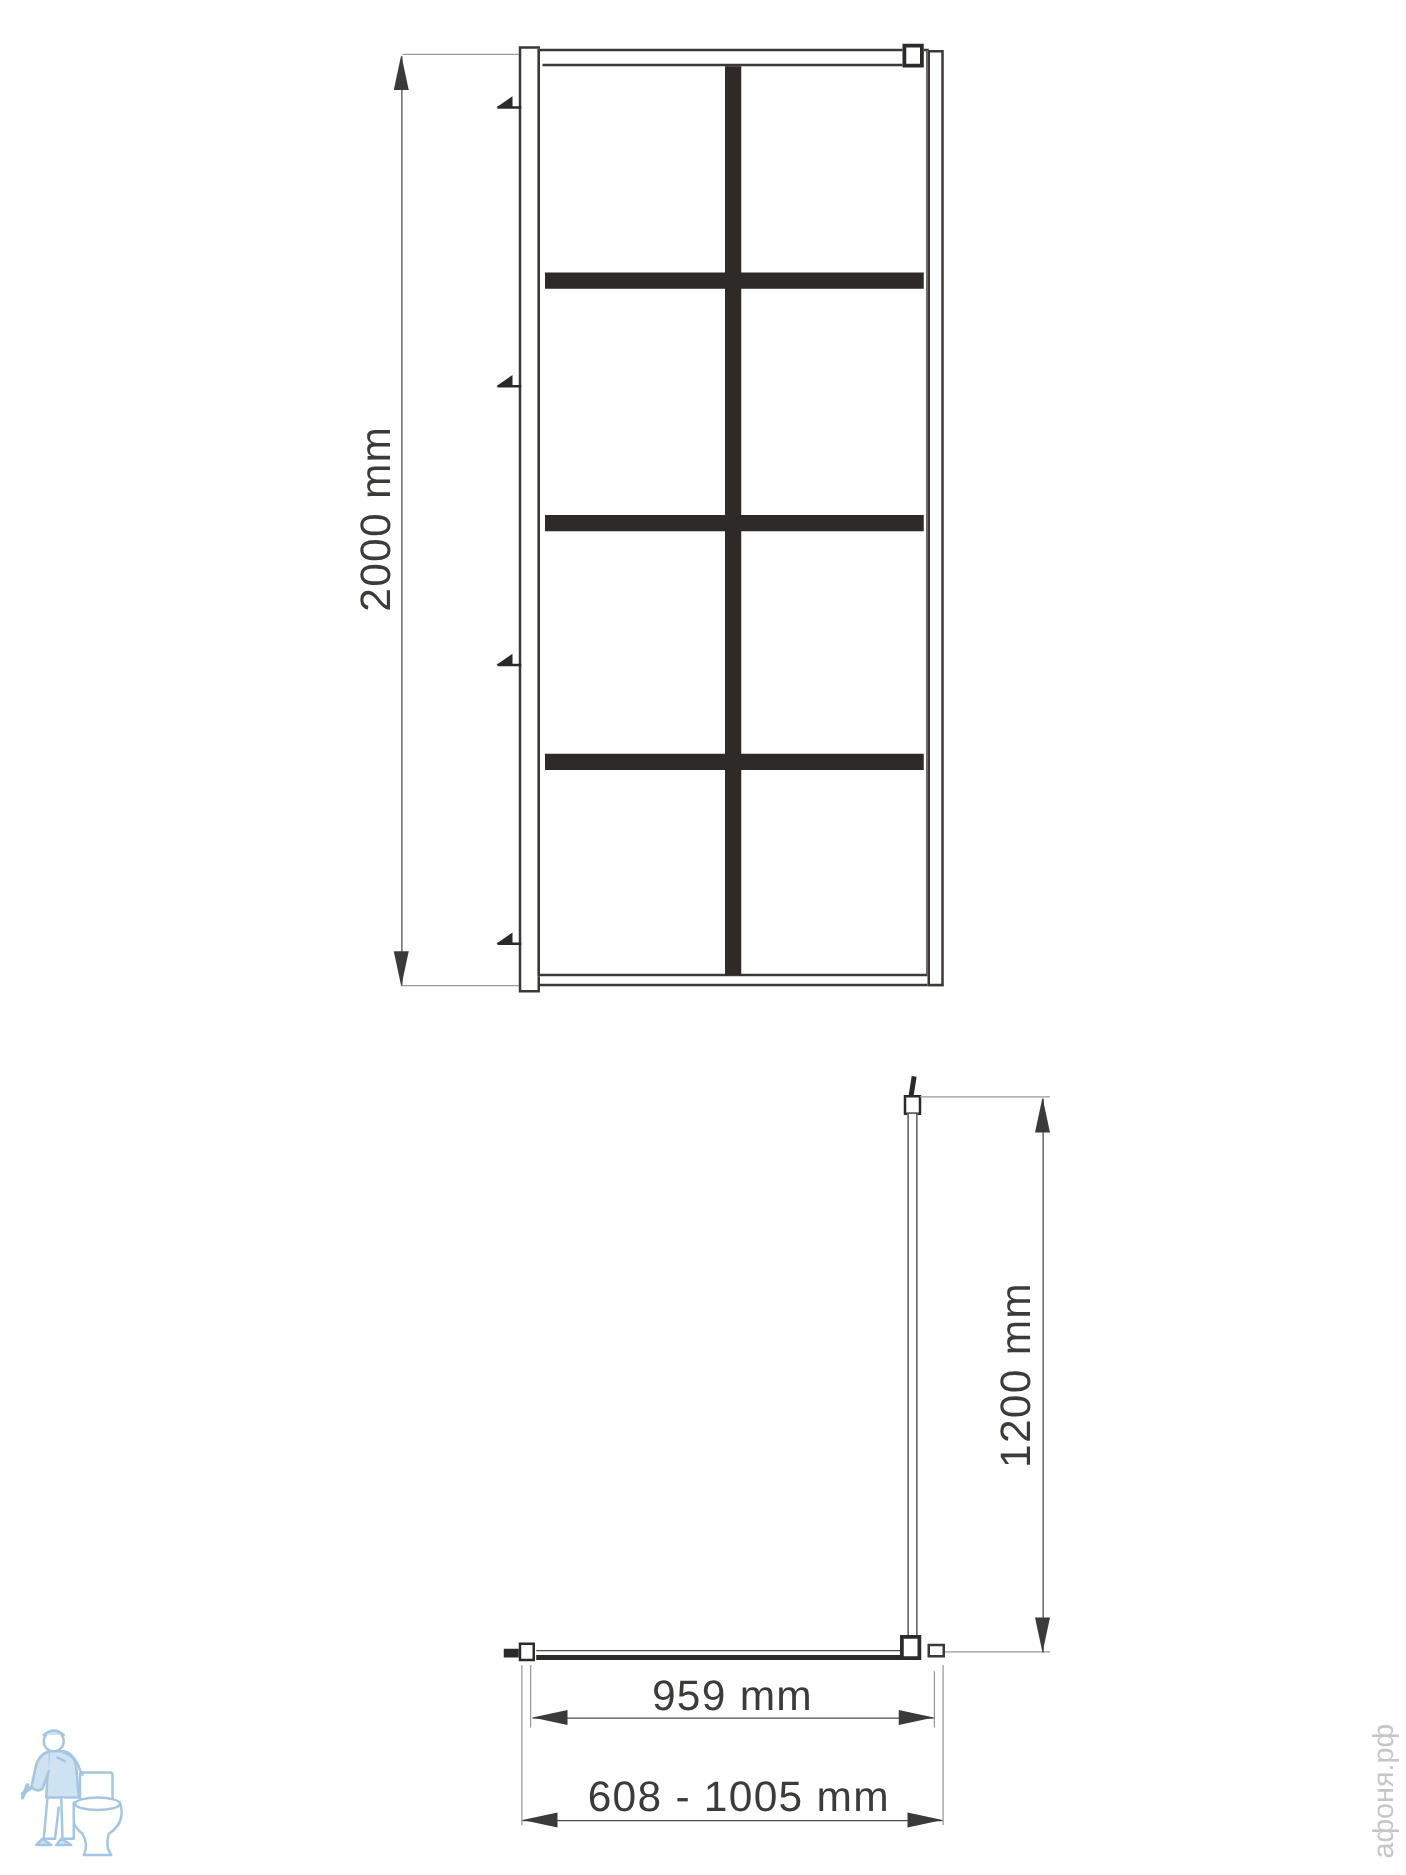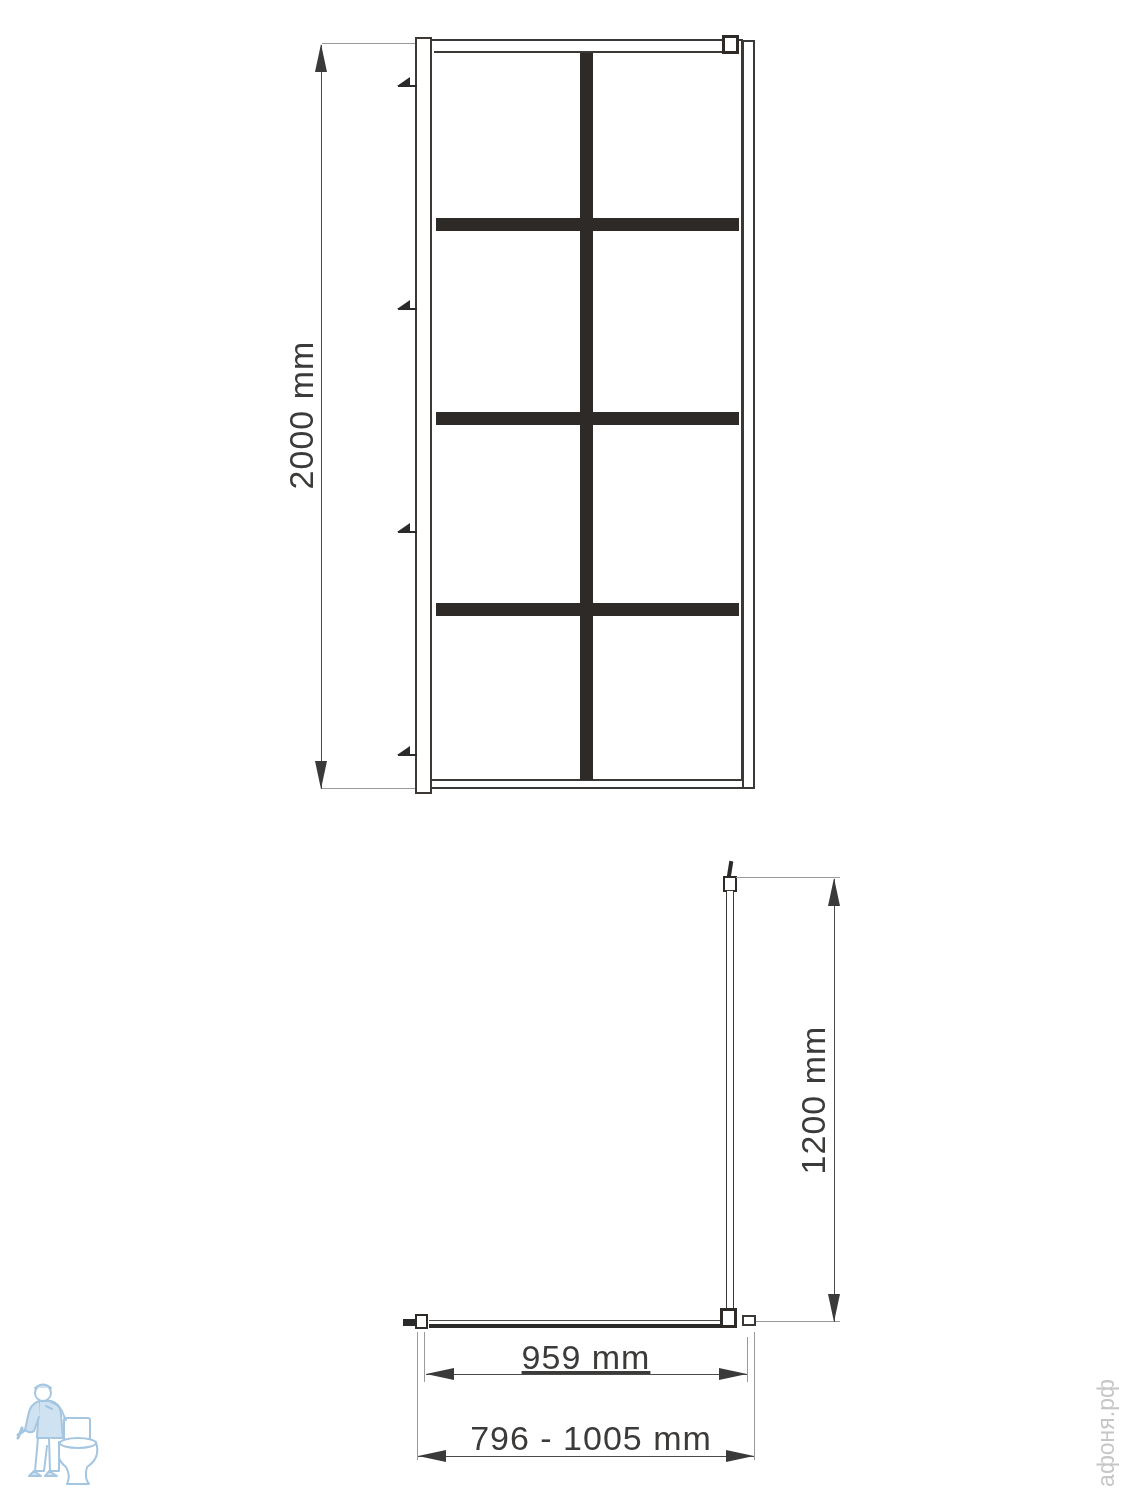--- a/index.html
+++ b/index.html
@@ -59,21 +59,21 @@
   .pv-left-anchor{left:415px;top:1314px;width:9px;height:11px;border-width:2.5px;z-index:4;}
   .pv-clamp{left:720px;top:1308px;width:11px;height:14px;z-index:4;}
   .pv-right-cap{left:742px;top:1315px;width:10px;height:7px;z-index:4;border-width:2px;}
   .pv-ext-l1{left:417px;top:1332px;height:128px;}
   .pv-ext-l2{left:424px;top:1332px;height:50px;}
   .pv-ext-r1{left:747px;top:1337px;height:45px;}
   .pv-ext-r2{left:754px;top:1332px;height:128px;}
   .pv-959-line{left:426px;top:1374px;width:321px;}
   .pv-959-arrow-l{left:426px;top:1368px;}
   .pv-959-arrow-r{left:719px;top:1368px;}
-  .pv-959-label{left:486px;top:1340px;width:200px;height:32px;text-decoration:underline;}
+  .pv-959-label{left:486px;top:1340px;width:200px;height:32px;}
   .pv-995-line{left:418px;top:1456px;width:336px;}
   .pv-995-arrow-l{left:418px;top:1450px;}
   .pv-995-arrow-r{left:726px;top:1450px;}
   .pv-995-label{left:441px;top:1421px;width:300px;height:32px;}
 
   
   .logo{position:absolute;left:8px;top:1376px;width:108px;height:118px;}
   .watermark{position:absolute;left:1041px;top:1420px;width:130px;height:26px;
              font-size:23px;line-height:26px;color:#c6c6c6;text-align:center;
              transform:rotate(-90deg);transform-origin:center center;white-space:nowrap;}
@@ -146,21 +146,21 @@
     <div class="vline ext pv-ext-r2"></div>
 
     <div class="hline pv-959-line"></div>
     <div class="arr arr-left pv-959-arrow-l"></div>
     <div class="arr arr-right pv-959-arrow-r"></div>
     <div class="dim-label pv-959-label">959 mm</div>
 
     <div class="hline pv-995-line"></div>
     <div class="arr arr-left pv-995-arrow-l"></div>
     <div class="arr arr-right pv-995-arrow-r"></div>
-    <div class="dim-label pv-995-label">796 - 1005 mm</div>
+    <div class="dim-label pv-995-label">608 - 1005 mm</div>
   </div>
 
   <svg class="logo" viewBox="0 0 108 118">
     <g fill="none" stroke="#a5c6e1" stroke-width="2" stroke-linecap="round" stroke-linejoin="round">
 
       <rect x="56" y="42" width="26" height="22" rx="2" fill="#ffffff"></rect>
       <path d="M52 66 q18 6 36 0 q5 16 -9 25 q-3 11 2 17 l-22 0 q4 -8 -1 -17 q-12 -9 -6 -25" fill="#ffffff"></path>
       <ellipse cx="70" cy="67" rx="18" ry="5" fill="#ffffff"></ellipse>
 
       <circle cx="35" cy="17" r="8" fill="#ffffff"></circle>

